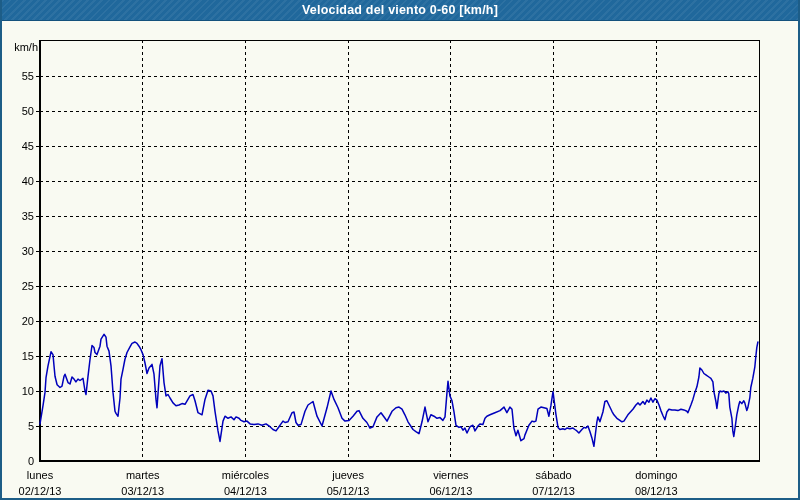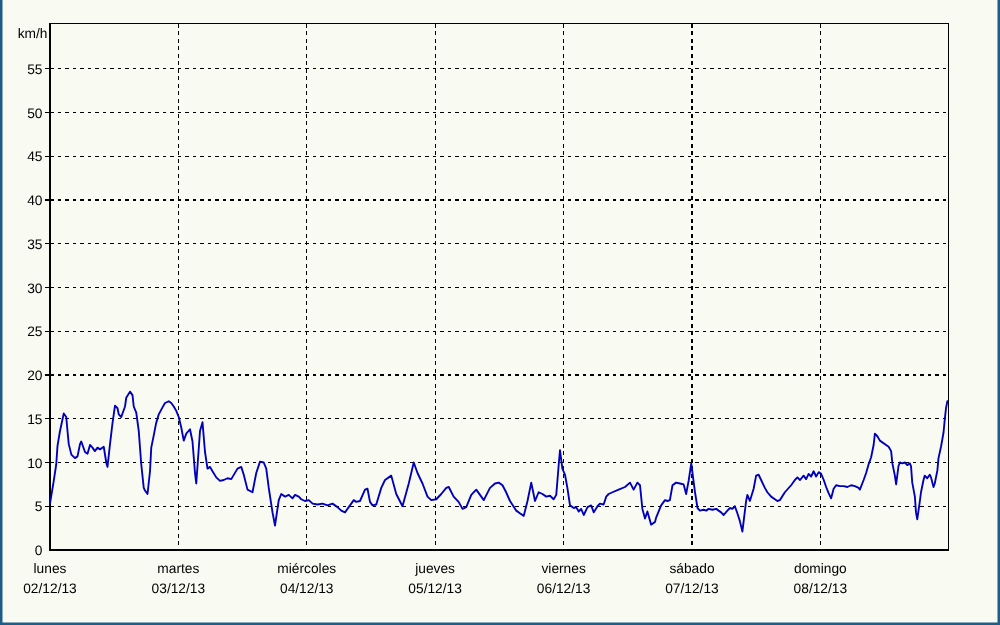--- a/index.html
+++ b/index.html
@@ -30,20 +30,23 @@
   svg text{
     fill:#000000;
     font-family:"Liberation Sans", sans-serif;
     font-size:11px;
   }
 </style>
 </head>
 <body>
 
 <div class="window">
+  <div class="titlebar">
+    <span>Velocidad del viento 0-60 [km/h]</span>
+  </div>
   <div class="chart-area">
     <svg id="chart-svg" width="796" height="477" viewBox="0 0 796 477" shape-rendering="crispEdges">
         <line x1="38" y1="405.0" x2="757" y2="405.0" stroke="#000000" stroke-width="1" stroke-dasharray="3 3"></line>
         <line x1="38" y1="370.0" x2="757" y2="370.0" stroke="#000000" stroke-width="1" stroke-dasharray="3 3"></line>
         <line x1="38" y1="335.0" x2="757" y2="335.0" stroke="#000000" stroke-width="1" stroke-dasharray="3 3"></line>
         <line x1="38" y1="300.0" x2="757" y2="300.0" stroke="#000000" stroke-width="1" stroke-dasharray="3 3"></line>
         <line x1="38" y1="265.0" x2="757" y2="265.0" stroke="#000000" stroke-width="1" stroke-dasharray="3 3"></line>
         <line x1="38" y1="230.0" x2="757" y2="230.0" stroke="#000000" stroke-width="1" stroke-dasharray="3 3"></line>
         <line x1="38" y1="195.0" x2="757" y2="195.0" stroke="#000000" stroke-width="1" stroke-dasharray="3 3"></line>
         <line x1="38" y1="160.0" x2="757" y2="160.0" stroke="#000000" stroke-width="1" stroke-dasharray="3 3"></line>

